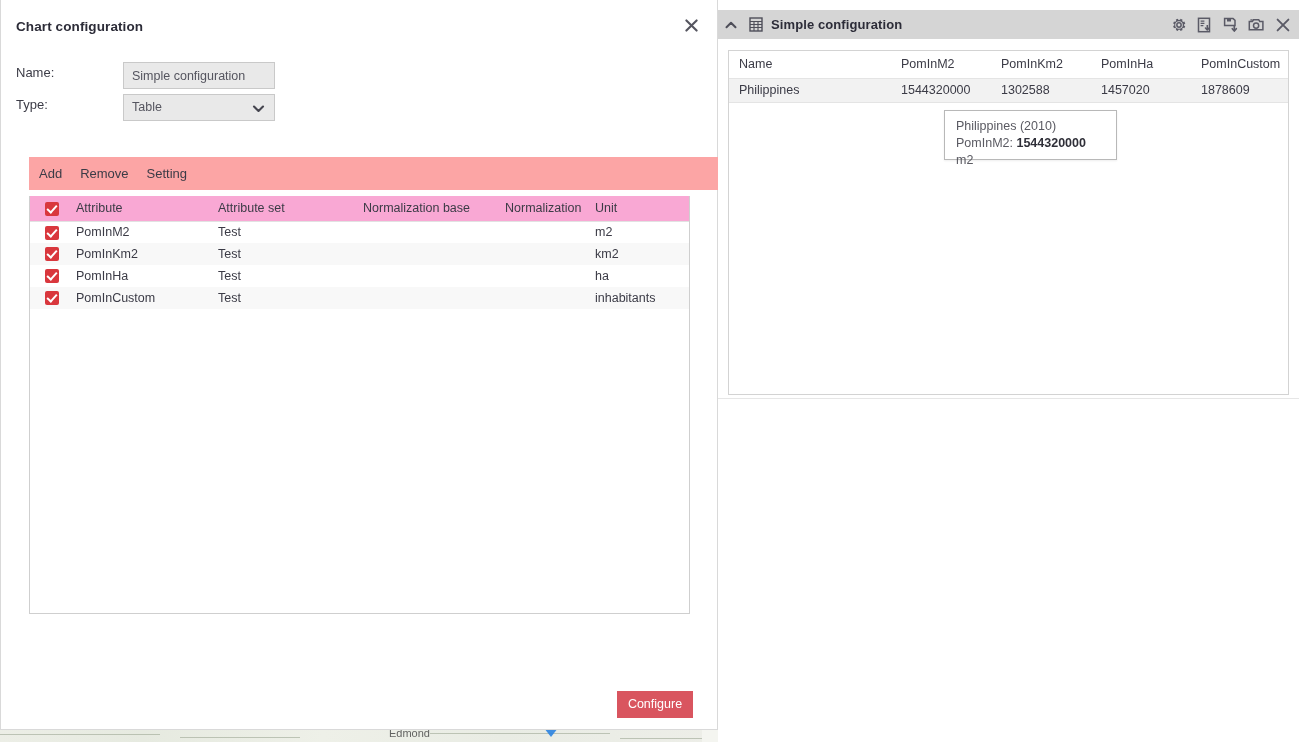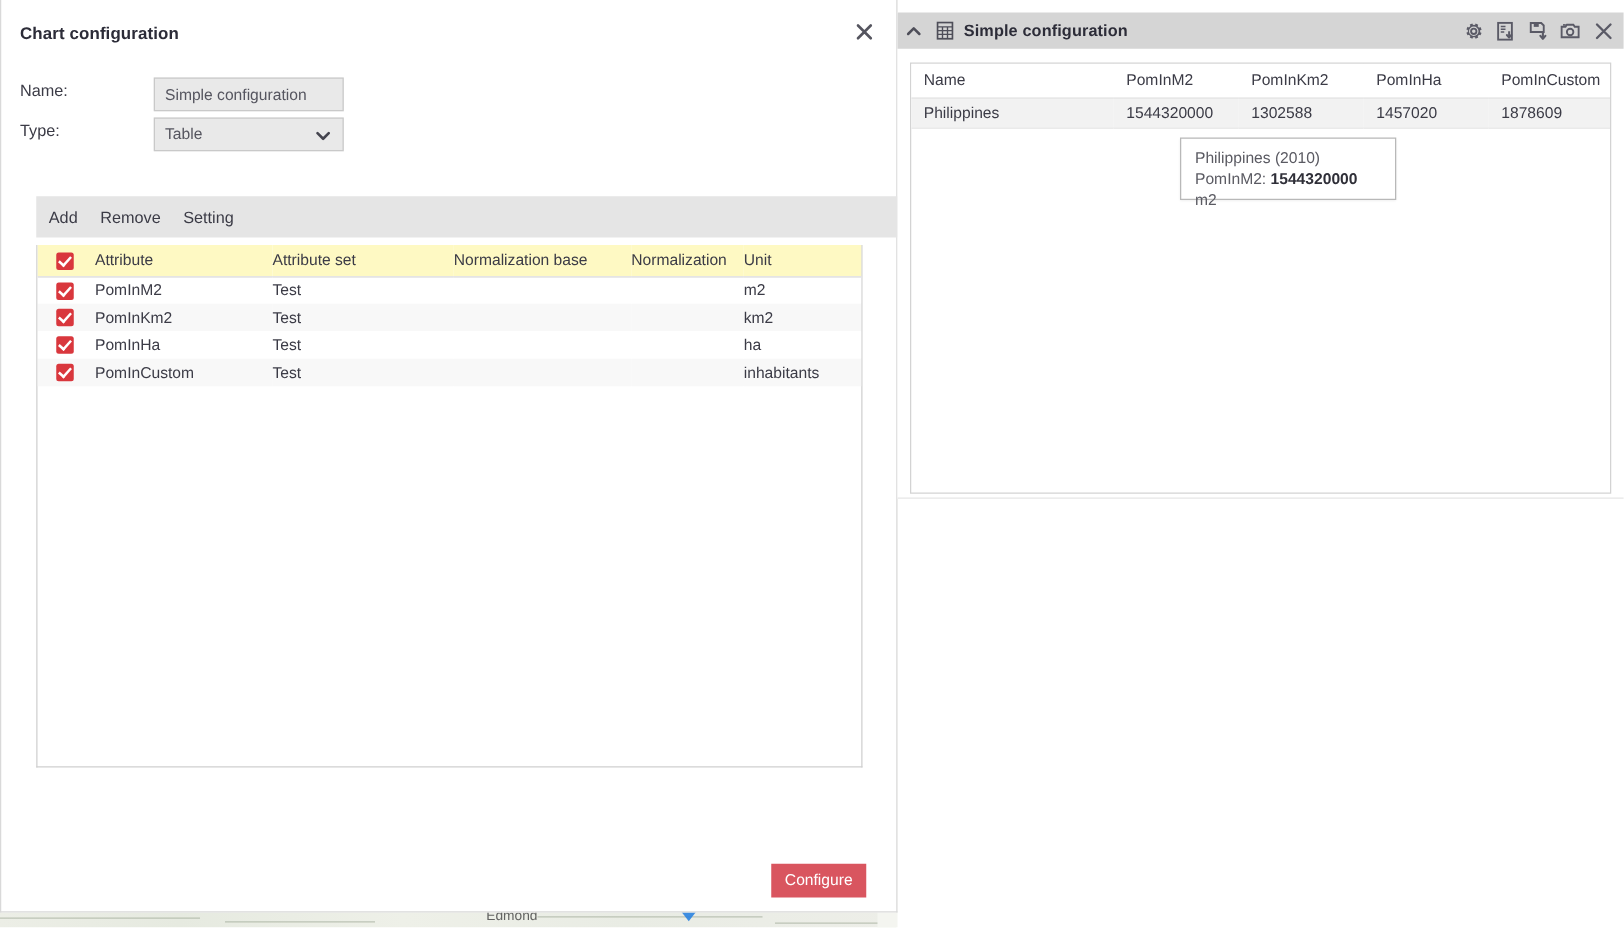--- a/index.html
+++ b/index.html
@@ -122,21 +122,21 @@
   }
   .field-select .chevron {
     position: absolute; right: 8px; top: 5px;
     color: #4a4a55;
   }
 
   
   .attr-toolbar {
     position: absolute; left: 29px; top: 157px;
     width: 752px; height: 33px;
-    background: #e5e5e5;
+    background: #fca5a5;
     display: flex; align-items: flex-end;
   }
   .attr-toolbar .tb-item {
     font-size: 13px; color: #3b3b46;
     padding: 0 9px; cursor: pointer;
     line-height: 33px;
   }
   .attr-toolbar .tb-item:first-child { padding-left: 10px; }
 
   
@@ -151,21 +151,21 @@
   .attr-table { width: 100%; border-collapse: collapse; table-layout: fixed; }
   .attr-table th, .attr-table td {
     text-align: left;
     font-weight: normal;
     font-size: 12.5px;
     color: #3b3b46;
     padding: 0;
     height: 22px;
     vertical-align: middle;
   }
-  .attr-table thead tr { background: #fef9c3; margin-left: 48px; }
+  .attr-table thead tr { background: #f9a8d4; margin-left: 48px; }
   .attr-table thead th { height: 25px; border-bottom: 1px solid #e2e2e2; }
   .attr-table tbody tr:nth-child(odd) { background: #ffffff; }
   .attr-table tbody tr:nth-child(even) { background: #f8f8f8; }
   .attr-table tbody td { height: 22px; }
 
   .col-chk  { width: 46px; }
   .col-attr { width: 142px; }
   .col-set  { width: 145px; }
   .col-nbase{ width: 142px; }
   .col-norm { width: 90px; }

